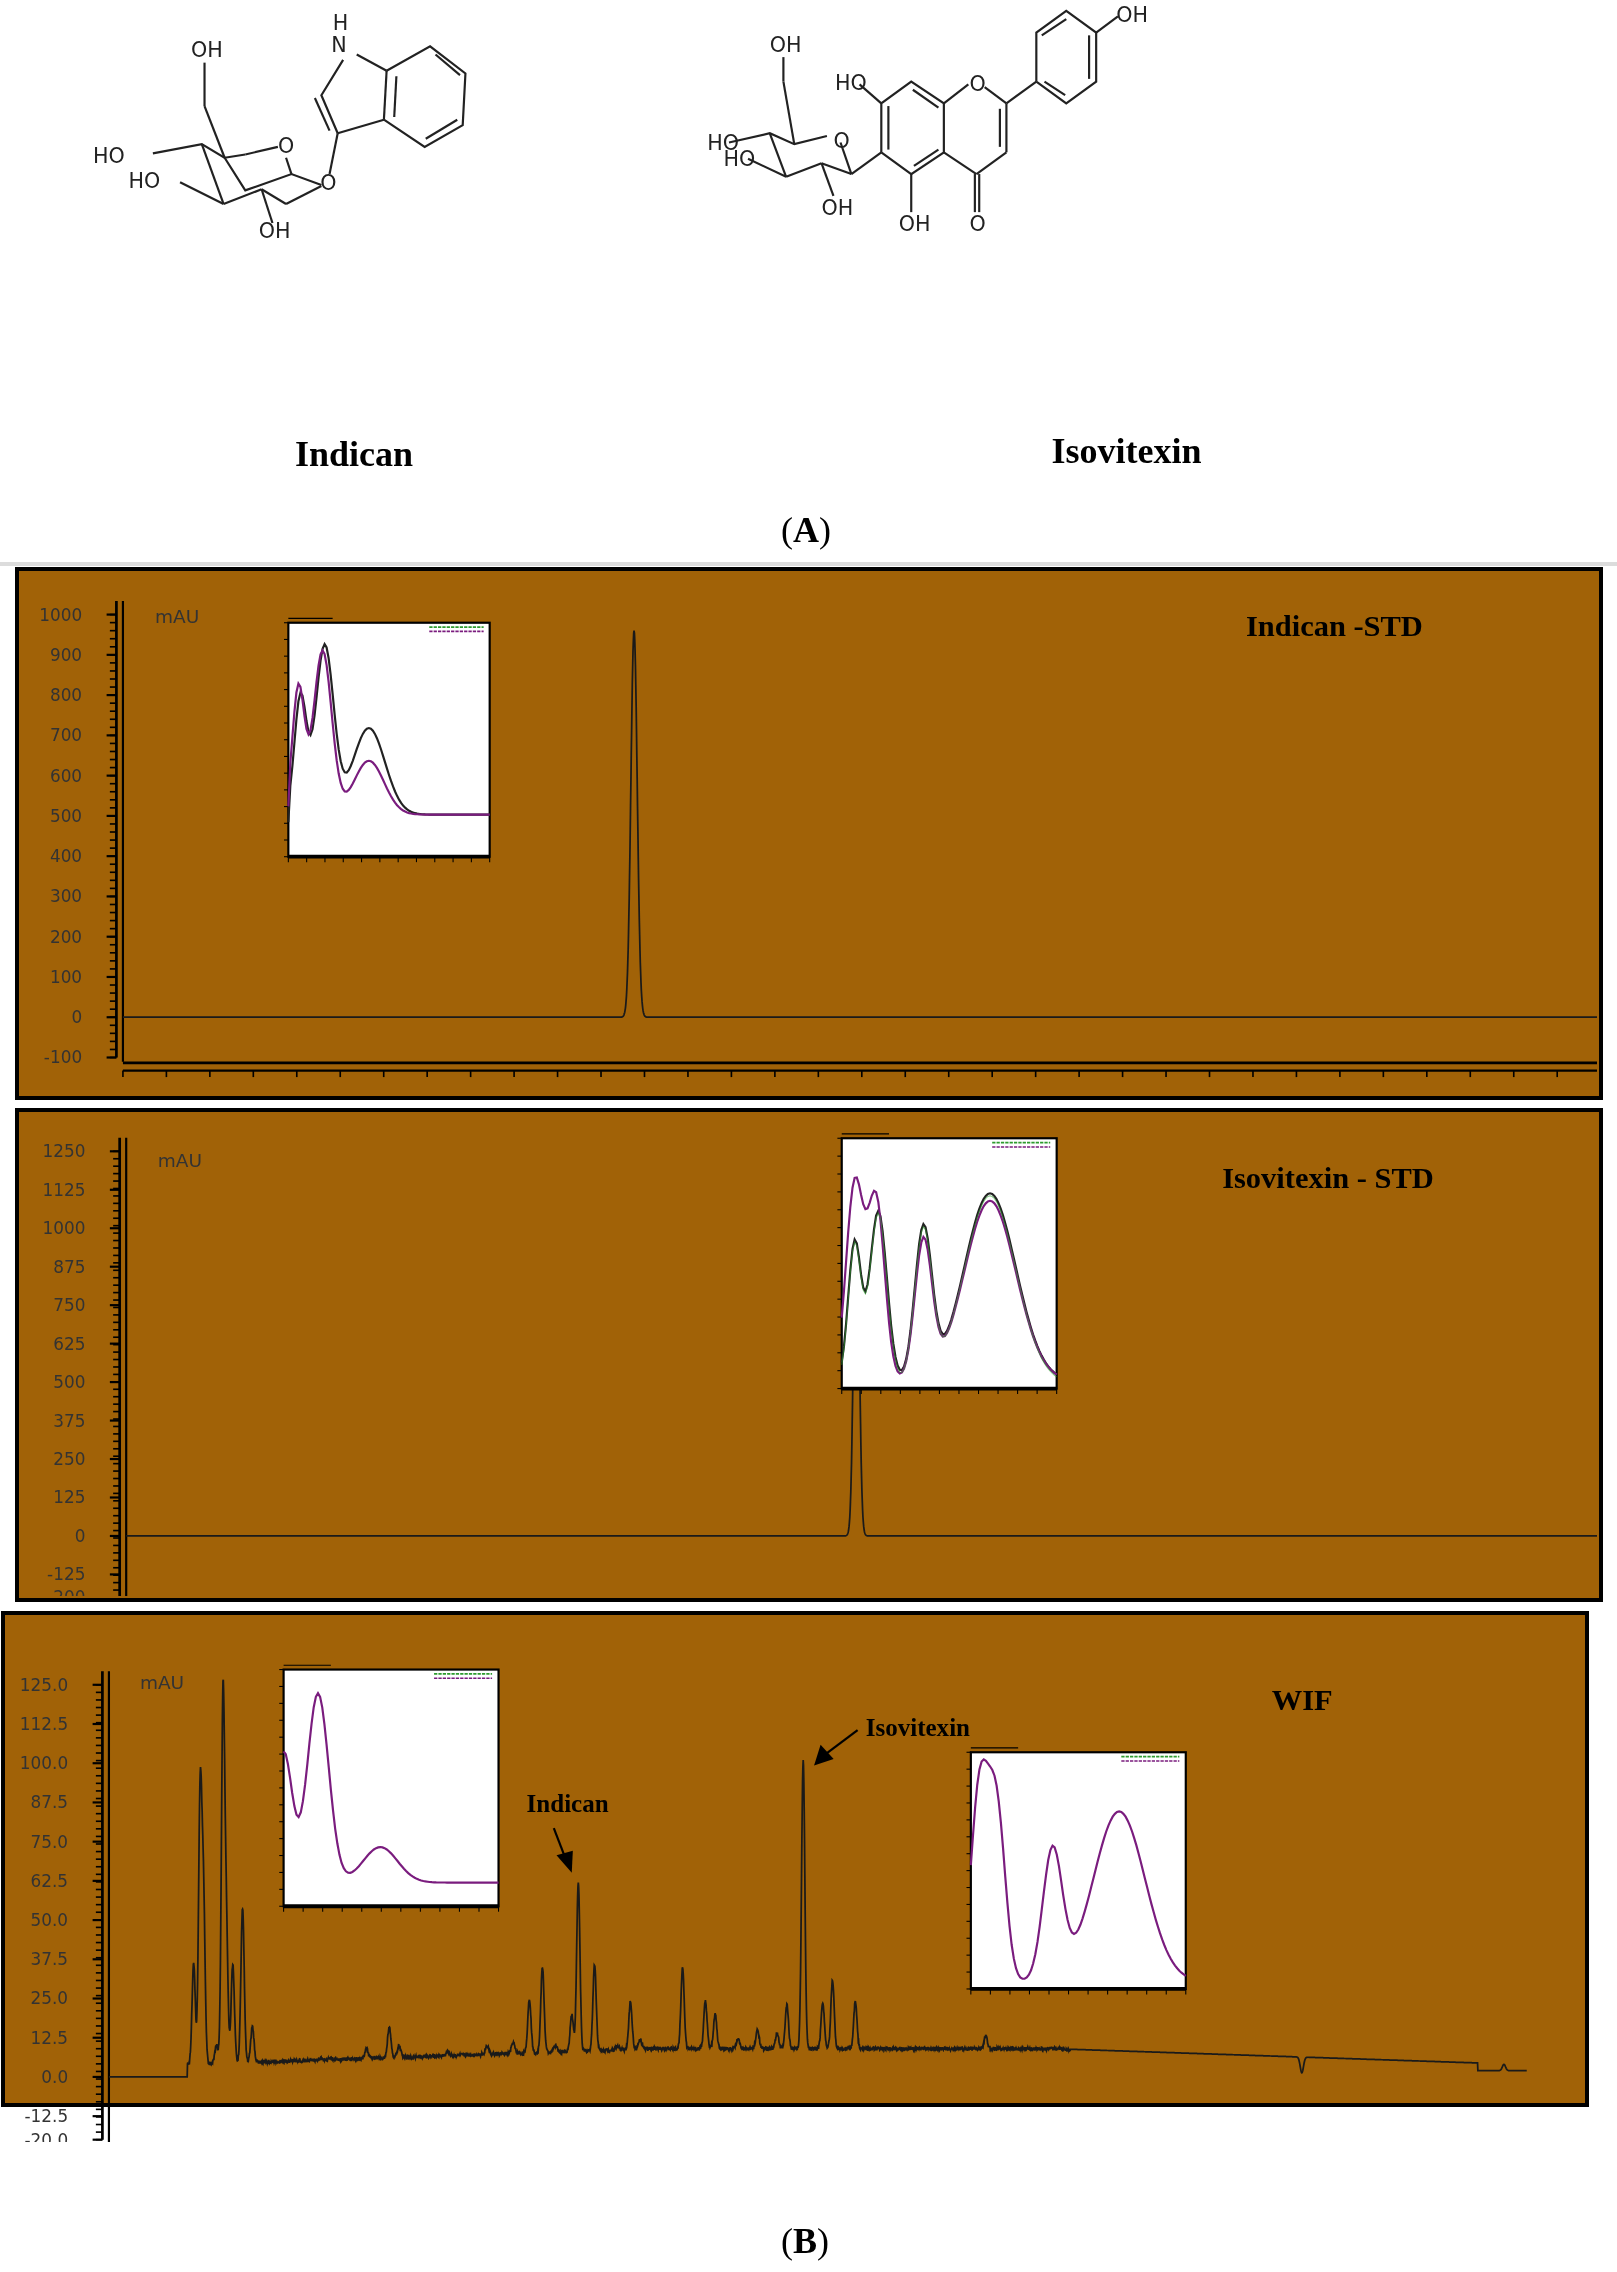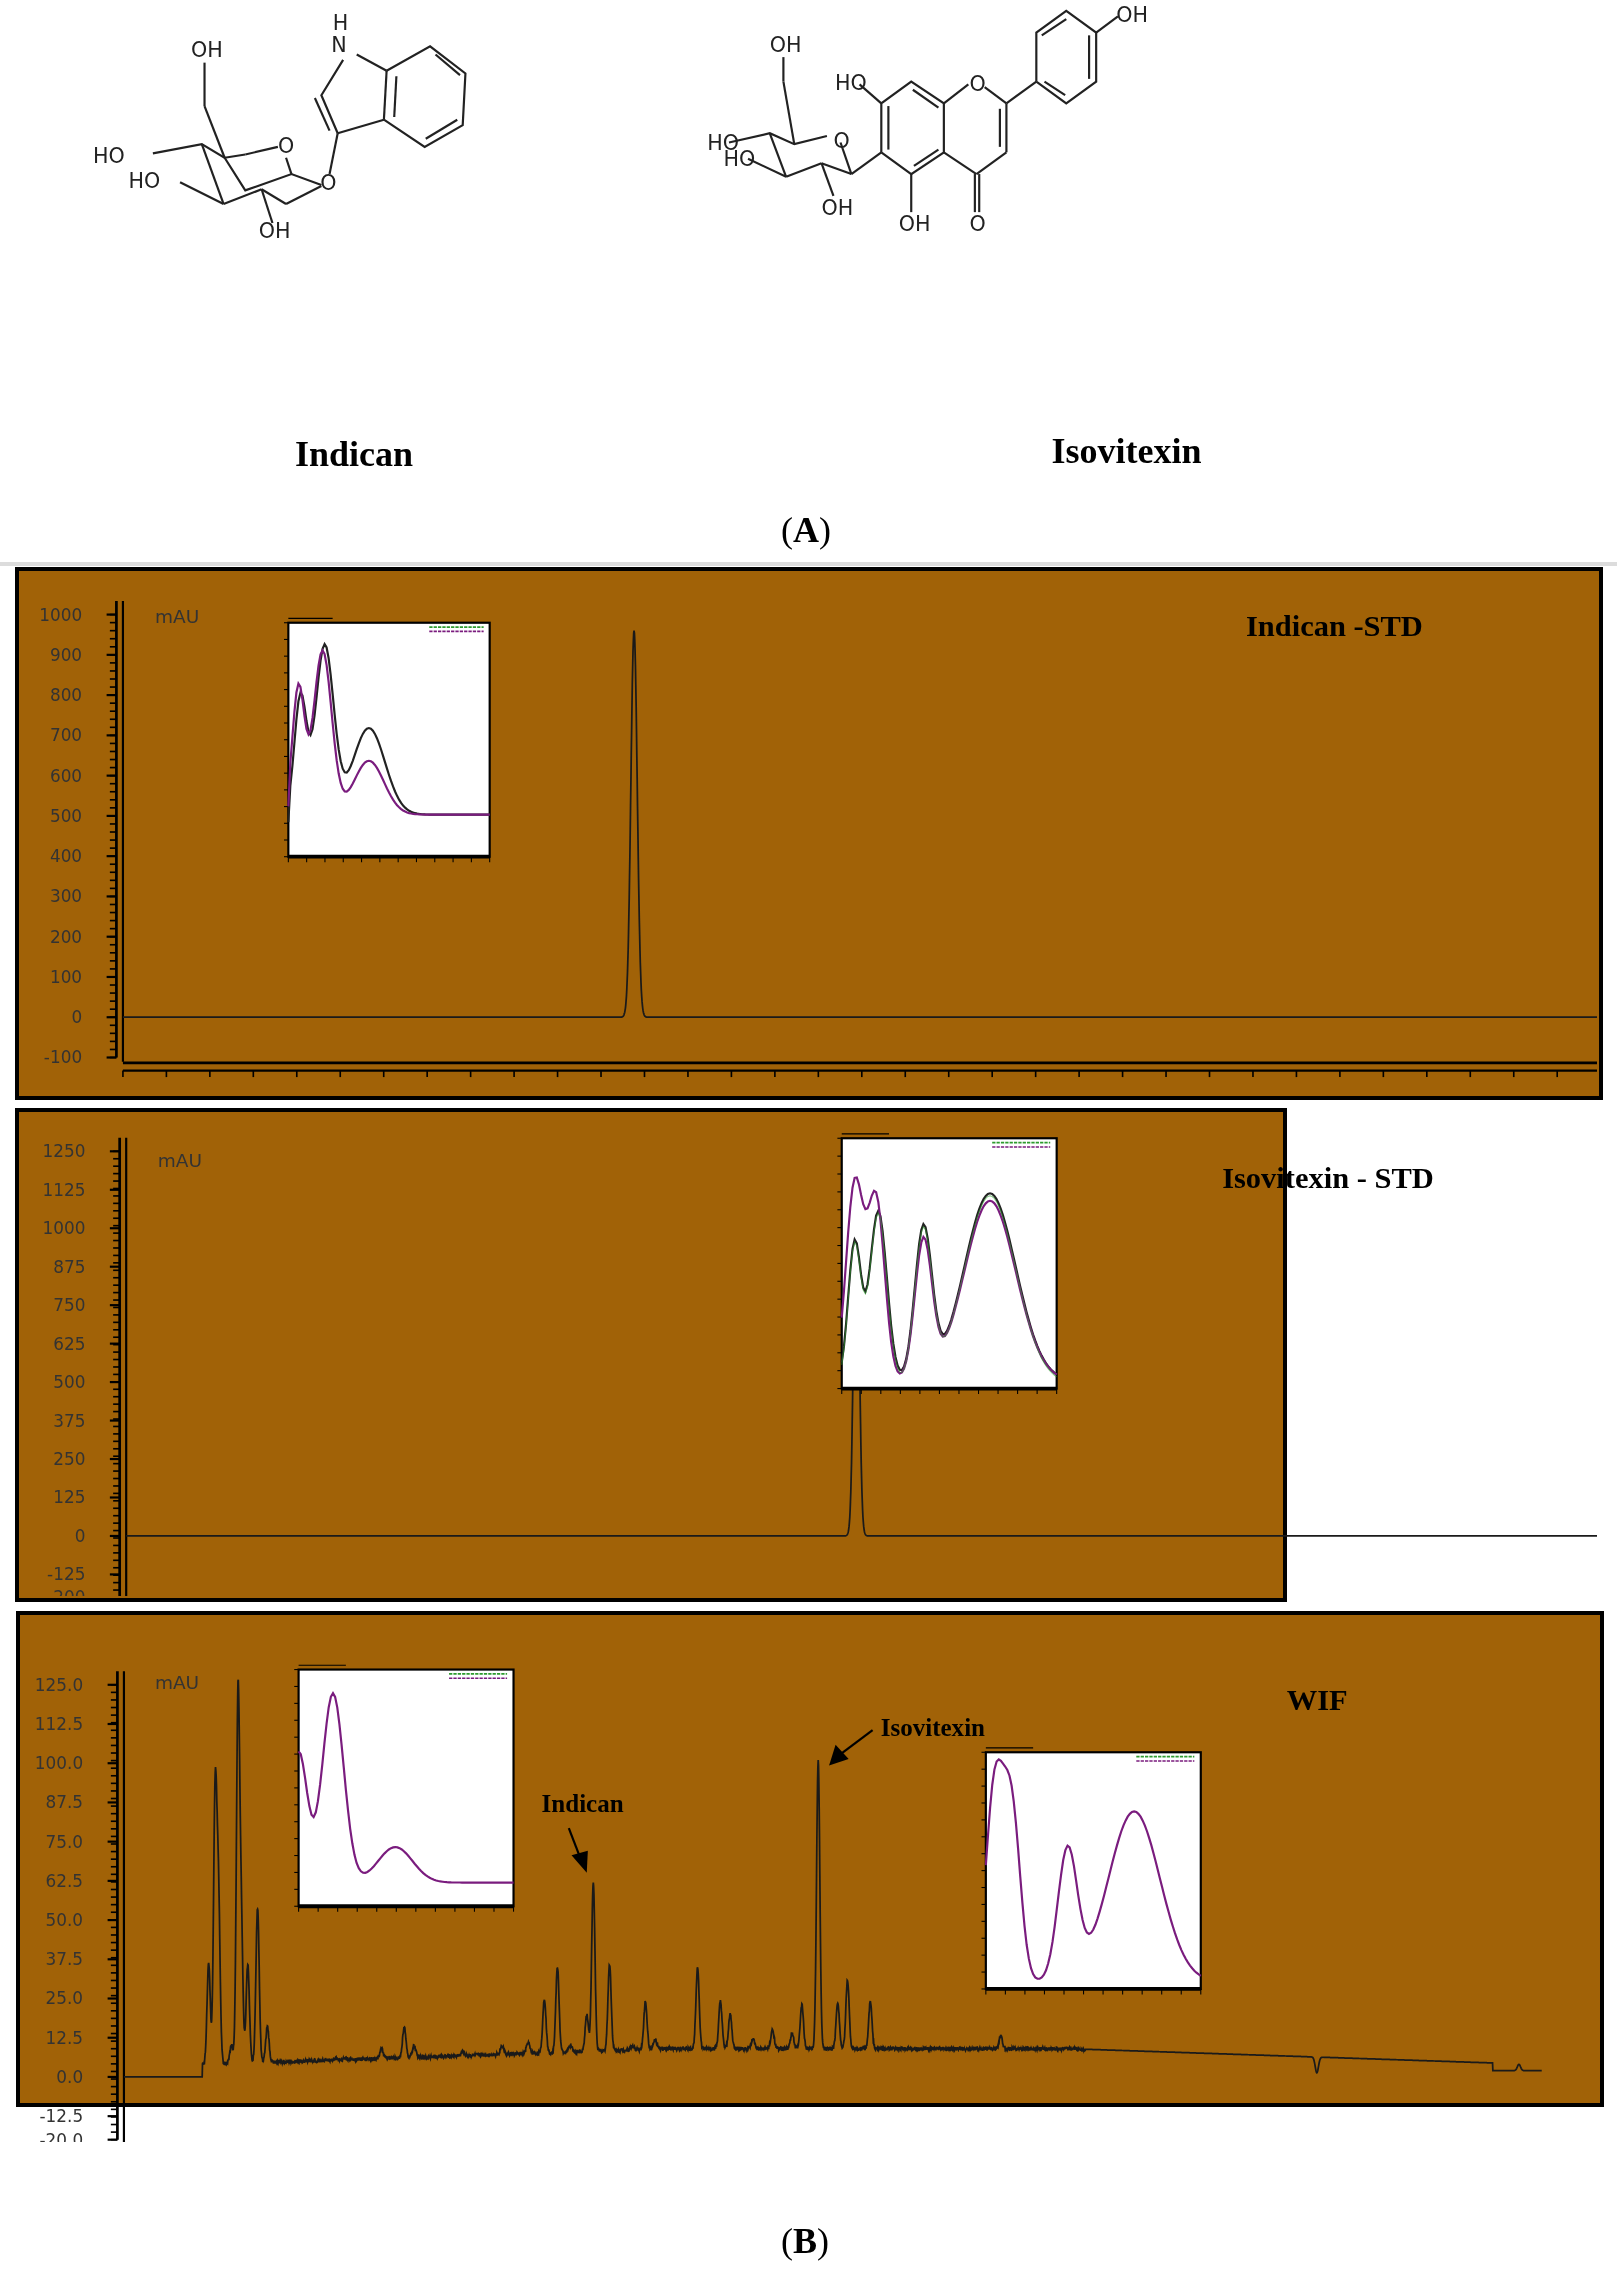--- a/index.html
+++ b/index.html
@@ -287,21 +287,21 @@
         <line x1="865" y1="525" x2="865" y2="535" stroke="#000" stroke-width="2"></line>
         <line x1="754" y1="103" x2="853.9" y2="103" stroke="#2e9b2e" stroke-width="3" stroke-dasharray="6 2"></line>
         <line x1="754" y1="111" x2="853.9" y2="111" stroke="#7a1c7e" stroke-width="3" stroke-dasharray="6 2"></line>
         <line x1="495" y1="87" x2="576.4" y2="87" stroke="#000" stroke-width="2"></line>
         <polyline points="495.0,461.4 498.7,393.7 502.4,358.7 506.1,316.0 509.8,273.0 513.5,239.4 517.2,223.7 520.9,228.6 524.6,249.2 528.3,275.2 532.0,295.3 535.7,301.4 539.4,290.9 543.1,265.9 546.8,232.1 550.5,196.1 554.2,164.5 557.9,142.7 561.6,134.3 565.3,140.5 569.0,160.1 572.7,190.2 576.4,226.4 580.1,264.0 583.8,298.8 587.5,327.8 591.2,349.4 594.9,363.2 598.6,369.7 602.3,370.2 606.0,365.9 609.7,358.3 613.4,348.7 617.1,337.9 620.8,326.9 624.5,316.5 628.2,307.1 631.9,299.3 635.6,293.4 639.3,289.7 643.0,288.5 646.7,289.7 650.4,293.4 654.1,299.3 657.8,307.2 661.5,316.7 665.2,327.5 668.9,339.1 672.6,351.1 676.3,363.1 680.0,374.8 683.7,385.8 687.4,395.9 691.1,405.1 694.8,413.2 698.5,420.2 702.2,426.1 705.9,431.0 709.6,434.9 713.3,438.1 717.0,440.6 720.7,442.5 724.4,444.0 728.1,445.0 731.8,445.8 735.5,446.4 739.2,446.8 742.9,447.1 746.6,447.3 750.3,447.4 754.0,447.5 757.7,447.5 761.4,447.5 765.1,447.6 768.8,447.6 772.5,447.6 776.2,447.6 779.9,447.6 783.6,447.6 787.3,447.6 791.0,447.6 794.7,447.6 798.4,447.6 802.1,447.6 805.8,447.6 809.5,447.6 813.2,447.6 816.9,447.6 820.6,447.6 824.3,447.6 828.0,447.6 831.7,447.6 835.4,447.6 839.1,447.6 842.8,447.6 846.5,447.6 850.2,447.6 853.9,447.6 857.6,447.6 861.3,447.6 865.0,447.6" fill="none" stroke="#222222" stroke-width="4"></polyline>
         <polyline points="495.0,432.5 498.7,351.6 502.4,305.6 506.1,259.3 509.8,223.3 513.5,206.8 517.2,212.8 520.9,236.2 524.6,266.0 528.3,290.1 532.0,299.9 535.7,292.4 539.4,269.9 543.1,238.1 546.8,203.8 550.5,173.6 554.2,153.1 557.9,145.6 561.6,152.6 565.3,172.9 569.0,203.8 572.7,240.8 576.4,279.7 580.1,316.3 583.8,347.7 587.5,372.2 591.2,389.5 594.9,400.1 598.6,404.9 602.3,405.3 606.0,402.3 609.7,397.1 613.4,390.4 617.1,383.1 620.8,375.5 624.5,368.3 628.2,361.8 631.9,356.3 635.6,352.1 639.3,349.6 643.0,348.7 646.7,349.6 650.4,352.2 654.1,356.3 657.8,361.8 661.5,368.4 665.2,375.8 668.9,383.6 672.6,391.6 676.3,399.5 680.0,406.9 683.7,413.9 687.4,420.1 691.1,425.6 694.8,430.3 698.5,434.2 702.2,437.4 705.9,440.0 709.6,442.0 713.3,443.6 717.0,444.8 720.7,445.6 724.4,446.3 728.1,446.7 731.8,447.0 735.5,447.2 739.2,447.4 742.9,447.4 746.6,447.5 750.3,447.5 754.0,447.6 757.7,447.6 761.4,447.6 765.1,447.6 768.8,447.6 772.5,447.6 776.2,447.6 779.9,447.6 783.6,447.6 787.3,447.6 791.0,447.6 794.7,447.6 798.4,447.6 802.1,447.6 805.8,447.6 809.5,447.6 813.2,447.6 816.9,447.6 820.6,447.6 824.3,447.6 828.0,447.6 831.7,447.6 835.4,447.6 839.1,447.6 842.8,447.6 846.5,447.6 850.2,447.6 853.9,447.6 857.6,447.6 861.3,447.6 865.0,447.6" fill="none" stroke="#7a1c7e" stroke-width="4"></polyline>
       </g>
     </svg>
 </div>
 
-<div class="frame" style="left:14.7px; top:1108px; width:1272px; height:494px;">
+<div class="frame" style="left:14.7px; top:1108px; width:1588px; height:494px;">
   <svg class="chart-svg" width="1578" height="484" viewBox="0 0 2900 889">
       <line x1="185" y1="47" x2="185" y2="892" stroke="#000" stroke-width="5"></line>
       <line x1="197" y1="47" x2="197" y2="900" stroke="#000" stroke-width="4"></line>
       <line x1="173" y1="72" x2="185" y2="72" stroke="#000" stroke-width="3"></line>
       <line x1="173" y1="85.66666666666667" x2="185" y2="85.66666666666667" stroke="#000" stroke-width="3"></line>
       <line x1="173" y1="99.33333333333333" x2="185" y2="99.33333333333333" stroke="#000" stroke-width="3"></line>
       <line x1="173" y1="113" x2="185" y2="113" stroke="#000" stroke-width="3"></line>
       <line x1="173" y1="126.66666666666666" x2="185" y2="126.66666666666666" stroke="#000" stroke-width="3"></line>
       <line x1="173" y1="140.33333333333331" x2="185" y2="140.33333333333331" stroke="#000" stroke-width="3"></line>
       <line x1="173" y1="154" x2="185" y2="154" stroke="#000" stroke-width="3"></line>
@@ -468,21 +468,21 @@
         <line x1="1788.5" y1="56" x2="1895.15" y2="56" stroke="#2e9b2e" stroke-width="3" stroke-dasharray="6 2"></line>
         <line x1="1788.5" y1="64" x2="1895.15" y2="64" stroke="#7a1c7e" stroke-width="3" stroke-dasharray="6 2"></line>
         <line x1="1512" y1="40" x2="1598.9" y2="40" stroke="#000" stroke-width="2"></line>
         <polyline points="1512.0,459.9 1516.0,431.0 1519.9,389.9 1523.8,340.1 1527.8,290.0 1531.8,251.4 1535.7,234.1 1539.7,241.1 1543.6,266.7 1547.5,298.4 1551.5,322.5 1555.5,329.6 1559.4,316.7 1563.3,287.8 1567.3,250.8 1571.3,215.3 1575.2,190.0 1579.2,181.1 1583.1,190.9 1587.0,218.1 1591.0,258.0 1595.0,304.3 1598.9,350.7 1602.8,392.2 1606.8,425.6 1610.8,450.0 1614.7,465.7 1618.7,473.4 1622.6,473.9 1626.5,467.4 1630.5,453.5 1634.5,431.5 1638.4,401.3 1642.3,363.9 1646.3,321.9 1650.3,279.6 1654.2,242.8 1658.2,216.8 1662.1,205.9 1666.0,211.5 1670.0,232.0 1674.0,263.2 1677.9,299.3 1681.8,334.8 1685.8,365.2 1689.8,387.8 1693.7,401.9 1697.7,408.0 1701.6,407.5 1705.5,401.9 1709.5,392.6 1713.5,380.8 1717.4,367.1 1721.3,352.1 1725.3,336.2 1729.3,319.5 1733.2,302.3 1737.2,284.9 1741.1,267.5 1745.0,250.4 1749.0,233.8 1753.0,217.9 1756.9,203.2 1760.8,189.7 1764.8,177.9 1768.8,167.8 1772.7,159.8 1776.7,154.0 1780.6,150.4 1784.5,149.2 1788.5,150.4 1792.5,154.0 1796.4,159.8 1800.3,167.8 1804.3,177.9 1808.3,189.7 1812.2,203.2 1816.2,217.9 1820.1,233.8 1824.0,250.4 1828.0,267.6 1832.0,284.9 1835.9,302.3 1839.8,319.5 1843.8,336.2 1847.8,352.4 1851.7,367.7 1855.7,382.2 1859.6,395.7 1863.5,408.2 1867.5,419.6 1871.5,429.9 1875.4,439.2 1879.3,447.5 1883.3,454.8 1887.3,461.2 1891.2,466.8 1895.2,471.5 1899.1,475.6 1903.0,479.0 1907.0,481.9" fill="none" stroke="#222222" stroke-width="4"></polyline>
         <polyline points="1512.0,377.6 1516.0,329.6 1519.9,275.9 1523.8,221.7 1527.8,173.9 1531.8,138.9 1535.7,120.8 1539.7,120.1 1543.6,132.7 1547.5,151.7 1551.5,169.1 1555.5,178.3 1559.4,176.8 1563.3,166.6 1567.3,153.3 1571.3,144.6 1575.2,147.2 1579.2,165.0 1583.1,197.9 1587.0,242.3 1591.0,292.4 1595.0,342.1 1598.9,386.3 1602.8,422.1 1606.8,448.5 1610.8,466.2 1614.7,476.3 1618.7,480.2 1622.6,478.4 1626.5,471.1 1630.5,457.6 1634.5,437.0 1638.4,409.1 1642.3,374.6 1646.3,336.0 1650.3,297.2 1654.2,263.4 1658.2,239.5 1662.1,229.4 1666.0,234.4 1670.0,253.1 1674.0,281.5 1677.9,314.4 1681.8,346.7 1685.8,374.3 1689.8,394.7 1693.7,407.2 1697.7,412.4 1701.6,411.5 1705.5,405.8 1709.5,396.8 1713.5,385.4 1717.4,372.2 1721.3,357.8 1725.3,342.5 1729.3,326.5 1733.2,310.0 1737.2,293.3 1741.1,276.6 1745.0,260.2 1749.0,244.2 1753.0,229.0 1756.9,214.8 1760.8,201.9 1764.8,190.5 1768.8,180.9 1772.7,173.2 1776.7,167.6 1780.6,164.1 1784.5,163.0 1788.5,164.1 1792.5,167.6 1796.4,173.2 1800.3,180.9 1804.3,190.5 1808.3,201.9 1812.2,214.8 1816.2,229.0 1820.1,244.2 1824.0,260.2 1828.0,276.6 1832.0,293.3 1835.9,310.0 1839.8,326.5 1843.8,342.6 1847.8,358.0 1851.7,372.8 1855.7,386.7 1859.6,399.6 1863.5,411.6 1867.5,422.6 1871.5,432.5 1875.4,441.4 1879.3,449.4 1883.3,456.4 1887.3,462.5 1891.2,467.8 1895.2,472.4 1899.1,476.3 1903.0,479.6 1907.0,482.4" fill="none" stroke="#7a1c7e" stroke-width="4"></polyline>
         <polyline points="1512.0,464.5 1516.0,435.6 1519.9,394.5 1523.8,344.7 1527.8,294.6 1531.8,256.0 1535.7,238.7 1539.7,245.7 1543.6,271.3 1547.5,303.0 1551.5,327.1 1555.5,334.2 1559.4,321.3 1563.3,292.4 1567.3,255.4 1571.3,219.9 1575.2,194.6 1579.2,185.7 1583.1,195.5 1587.0,222.7 1591.0,262.6 1595.0,308.9 1598.9,355.3 1602.8,396.8 1606.8,430.2 1610.8,454.6 1614.7,470.3 1618.7,478.0 1622.6,478.5 1626.5,472.0 1630.5,458.1 1634.5,436.1 1638.4,405.9 1642.3,368.5 1646.3,326.5 1650.3,284.2 1654.2,247.4 1658.2,221.4 1662.1,210.5 1666.0,216.1 1670.0,236.6 1674.0,267.8 1677.9,303.9 1681.8,339.4 1685.8,369.8 1689.8,392.4 1693.7,406.5 1697.7,412.6 1701.6,412.1 1705.5,406.5 1709.5,397.2 1713.5,385.4 1717.4,371.7 1721.3,356.7 1725.3,340.8 1729.3,324.1 1733.2,306.9 1737.2,289.5 1741.1,272.1 1745.0,255.0 1749.0,238.4 1753.0,222.5 1756.9,207.8 1760.8,194.3 1764.8,182.5 1768.8,172.4 1772.7,164.4 1776.7,158.6 1780.6,155.0 1784.5,153.8 1788.5,155.0 1792.5,158.6 1796.4,164.4 1800.3,172.4 1804.3,182.5 1808.3,194.3 1812.2,207.8 1816.2,222.5 1820.1,238.4 1824.0,255.0 1828.0,272.2 1832.0,289.5 1835.9,306.9 1839.8,324.1 1843.8,340.8 1847.8,357.0 1851.7,372.3 1855.7,386.8 1859.6,400.3 1863.5,412.8 1867.5,424.2 1871.5,434.5 1875.4,443.8 1879.3,452.1 1883.3,459.4 1887.3,465.8 1891.2,471.4 1895.2,476.1 1899.1,480.2 1903.0,483.6 1907.0,486.5" fill="none" stroke="#2e9b2e" stroke-width="2" opacity="0.6"></polyline>
       </g>
     </svg>
 </div>
 
-<div class="frame" style="left:16px; top:1611px; width:1588px; height:496px;padding-left:32px;">
+<div class="frame" style="left:1px; top:1611px; width:1588px; height:496px;padding-left:32px;">
   <svg class="chart-svg" width="1578" height="527" viewBox="0 0 2900 968">
       <line x1="179" y1="103" x2="179" y2="964" stroke="#000" stroke-width="5"></line>
       <line x1="191" y1="103" x2="191" y2="972" stroke="#000" stroke-width="4"></line>
       <line x1="167" y1="128" x2="179" y2="128" stroke="#000" stroke-width="3"></line>
       <line x1="167" y1="141.93333333333334" x2="179" y2="141.93333333333334" stroke="#000" stroke-width="3"></line>
       <line x1="167" y1="155.86666666666667" x2="179" y2="155.86666666666667" stroke="#000" stroke-width="3"></line>
       <line x1="167" y1="169.8" x2="179" y2="169.8" stroke="#000" stroke-width="3"></line>
       <line x1="167" y1="183.73333333333335" x2="179" y2="183.73333333333335" stroke="#000" stroke-width="3"></line>
       <line x1="167" y1="197.66666666666669" x2="179" y2="197.66666666666669" stroke="#000" stroke-width="3"></line>
       <line x1="167" y1="211.6" x2="179" y2="211.6" stroke="#000" stroke-width="3"></line>

